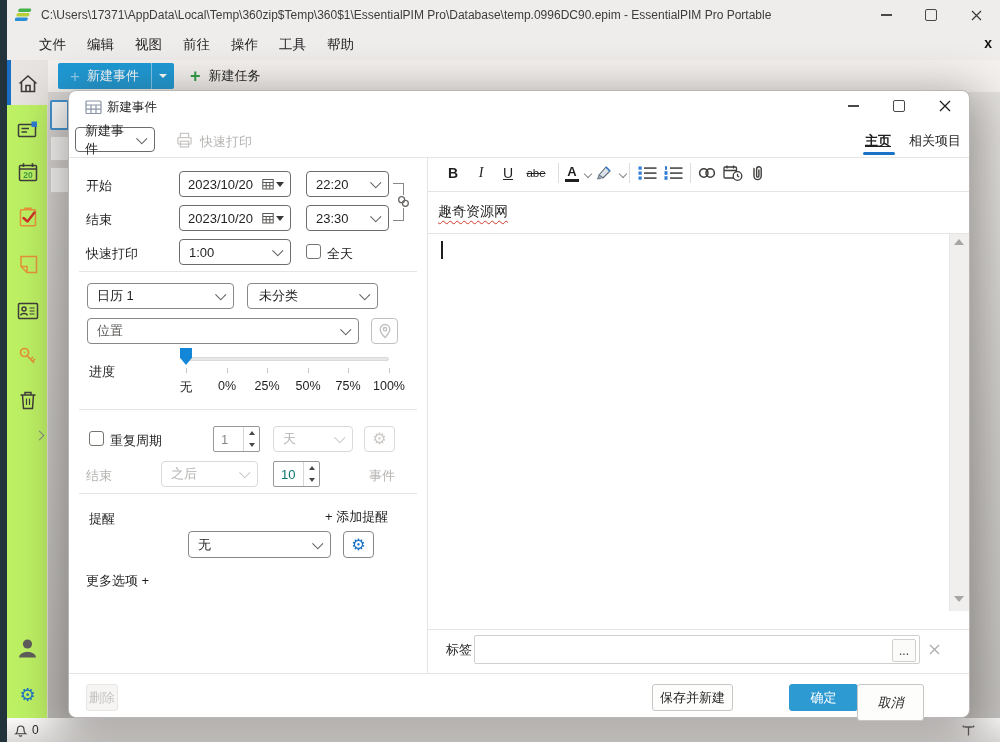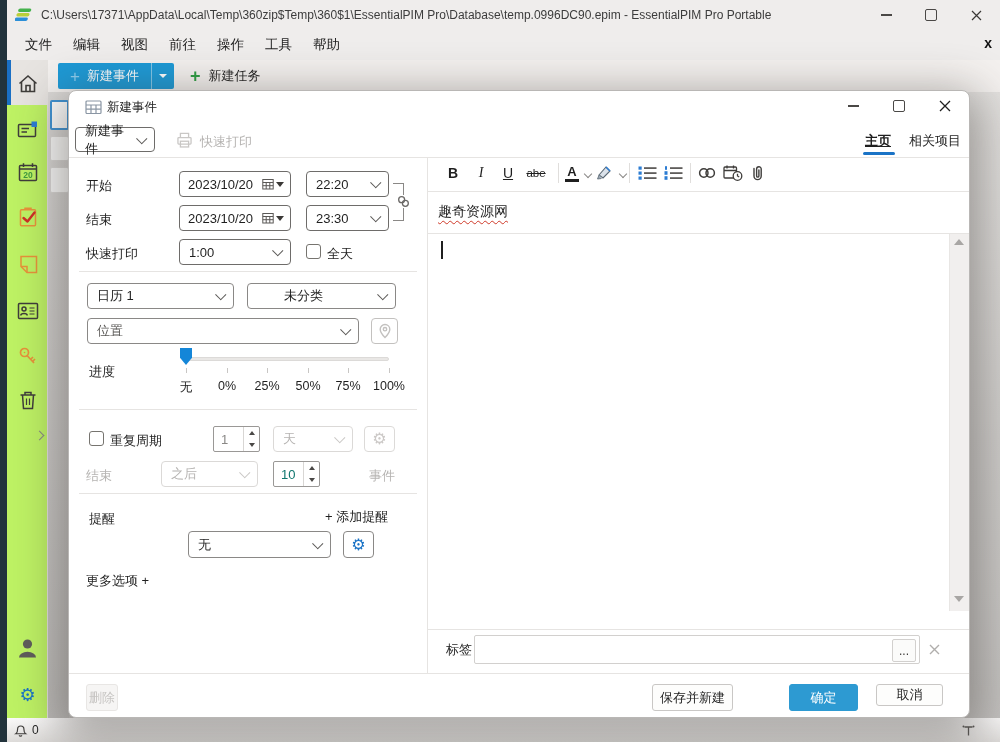--- a/index.html
+++ b/index.html
@@ -5,21 +5,21 @@
   html,body{margin:0;padding:0;background:#888;}
   .screen{position:relative;width:1000px;height:742px;background:#efedec;overflow:hidden;
     font-family:"Liberation Sans","DejaVu Sans",sans-serif;color:#1f1f1f;-webkit-font-smoothing:antialiased;}
   
   .edge{position:absolute;left:0;top:0;width:7px;height:742px;background:#22333c;}
   .titlebar{position:absolute;left:7px;top:0;width:993px;height:30px;background:#efedec;display:flex;align-items:center;}
   .title-text{font-size:12px;color:#3c3c3c;margin-left:8px;white-space:nowrap;}
   .wctl{position:absolute;top:0;width:44px;height:30px;display:flex;align-items:center;justify-content:center;}
   .minline{width:11px;height:1.4px;background:#4a4846;}
   .maxsq{width:10px;height:10px;border:1.2px solid #4a4846;border-radius:2px;}
-  .menubar{position:absolute;left:7px;top:30px;width:993px;height:30px;display:flex;align-items:center;gap:13px;padding-left:14px;box-sizing:border-box;}
+  .menubar{position:absolute;left:7px;top:30px;width:993px;height:30px;display:flex;align-items:center;gap:13px;padding-left:28px;box-sizing:border-box;}
   .menu-item{font-size:13.5px;color:#1f1f1f;padding:2px 4px;}
   .menu-x{position:absolute;right:8px;top:5px;font-size:14px;font-weight:700;color:#111;}
   .toolbar{position:absolute;left:48px;top:60px;width:952px;height:32px;background:#f4f1ef;}
   .splitbtn{position:absolute;left:10px;top:3px;height:26px;display:flex;border-radius:2px;overflow:hidden;}
   .splitmain{background:#1e9ad6;color:#fff;display:flex;align-items:center;gap:7px;padding:0 12px;font-size:13px;}
   .splitplus{color:#8ecdee;font-size:17px;font-weight:400;line-height:1;}
   .splitarrow{background:#1e9ad6;width:22px;display:flex;align-items:center;justify-content:center;border-left:1px solid rgba(255,255,255,.45);}
   .tri-dn-w{width:0;height:0;border-left:4px solid transparent;border-right:4px solid transparent;border-top:4.5px solid #fff;}
   .taskbtn{position:absolute;left:130px;top:3px;height:26px;display:flex;align-items:center;gap:8px;padding:0 12px;font-size:13px;color:#1f1f1f;}
   .greenplus{color:#2f9e44;font-size:18px;font-weight:700;line-height:1;}
@@ -326,21 +326,21 @@
     </div>
     <span class="ckbox" style="left:237px;top:153px;"></span>
     <span class="lbl" style="left:258px;top:154px;">全天</span>
 
     <div class="divh" style="left:10px;top:180px;width:338px;"></div>
 
     <div class="combo" style="left:18px;top:192px;width:147px;height:26px;">
       <span>日历 1</span>
         <span class="cv"></span>
     </div>
-    <div class="combo" style="left:178px;top:192px;width:149px;height:26px;padding-left:36px;">
+    <div class="combo" style="left:178px;top:192px;width:131px;height:26px;padding-left:11px;">
       <span>未分类</span>
         <span class="cv"></span>
     </div>
 
     <div class="combo" style="left:18px;top:227px;width:272px;height:26px;color:#5a5856;">
       <span>位置</span>
         <span class="cv"></span>
     </div>
     <div class="pinbtn" style="left:302px;top:227px;width:27px;height:26px;">
       <svg width="14" height="16" viewBox="0 0 14 16" fill="none" stroke="#c3c1bf" stroke-width="1.4">
@@ -503,16 +503,16 @@
     </div>
     <svg class="tagclear" width="11" height="11" viewBox="0 0 11 11" style="position:absolute;left:860px;top:553px;">
       <path d="M1 1 L10 10 M10 1 L1 10" stroke="#b0aeac" stroke-width="1.4"></path>
     </svg>
 
     <div class="divh" style="left:0;top:582px;width:900px;"></div>
 
     <div class="btn disabled" style="left:17px;top:593px;width:32px;height:27px;">删除</div>
     <div class="btn" style="left:583px;top:593px;width:81px;height:27px;">保存并新建</div>
     <div class="btn primary" style="left:720px;top:593px;width:69px;height:27px;">确定</div>
-    <div class="btn" style="left:807px;top:593px;width:67px;height:22px;">取消</div>
+    <div class="btn" style="left:788px;top:593px;width:67px;height:37px;font-style:italic;">取消</div>
   </div>
 
 </div>
 
 </body></html>

